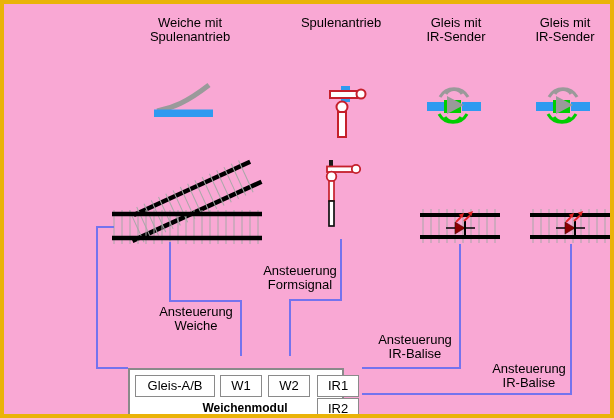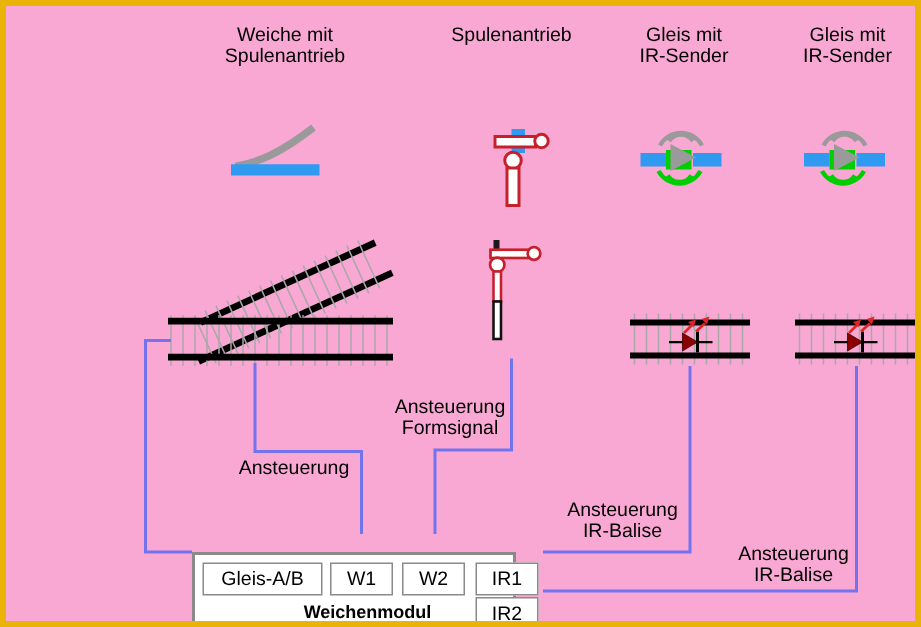--- a/index.html
+++ b/index.html
@@ -194,20 +194,21 @@
   <svg class="abs" style="left:0;top:0;pointer-events:none" width="614" height="418">
     <polyline class="wire" points="110,223 93,223 93,364 124,364"></polyline>
     <polyline class="wire" points="166,238 166,297 237,297 237,352"></polyline>
     <polyline class="wire" points="337,235 337,296 286,296 286,352"></polyline>
     <polyline class="wire" points="456,240 456,364 358,364"></polyline>
     <polyline class="wire" points="567,240 567,390 358,390"></polyline>
   </svg>
 
   <div class="lbl" style="left:192px;top:301px">
     <div>Ansteuerung</div>
+    <div>Weiche</div>
   </div>
   <div class="lbl" style="left:296px;top:260px">
     <div>Ansteuerung</div>
     <div>Formsignal</div>
   </div>
   <div class="lbl" style="left:411px;top:329px">
     <div>Ansteuerung</div>
     <div>IR-Balise</div>
   </div>
   <div class="lbl" style="left:525px;top:358px">

